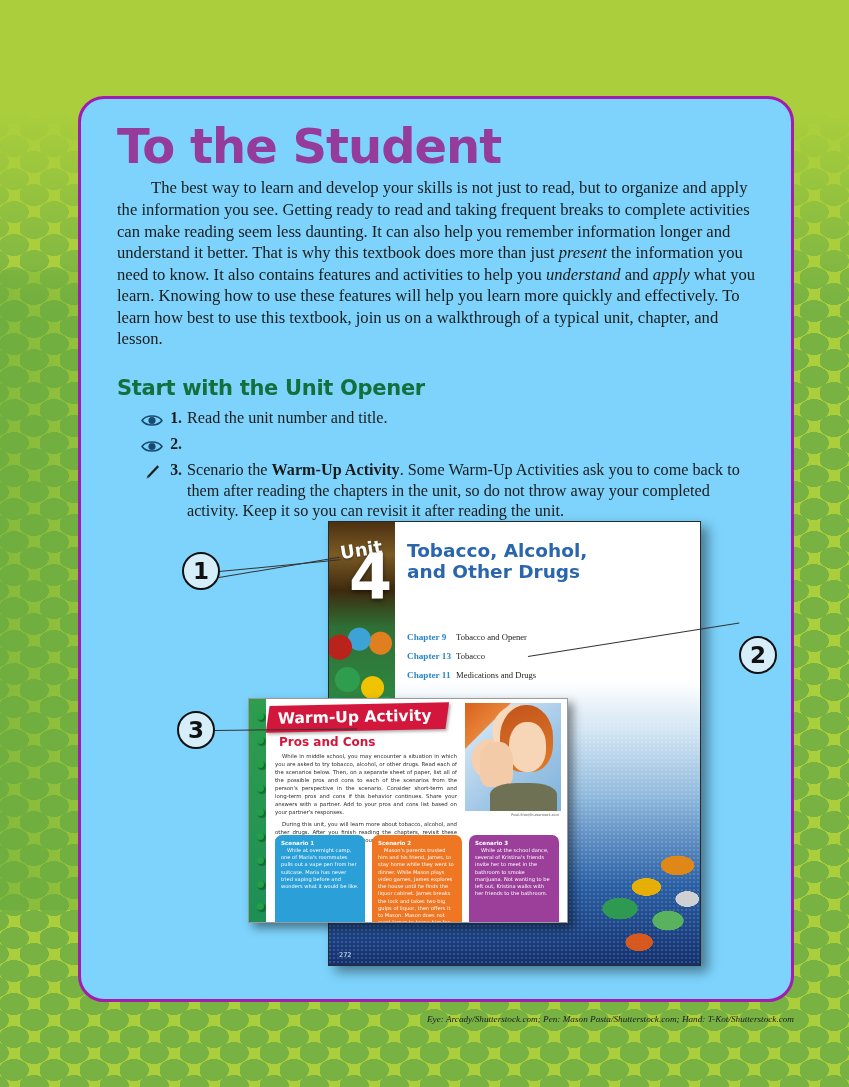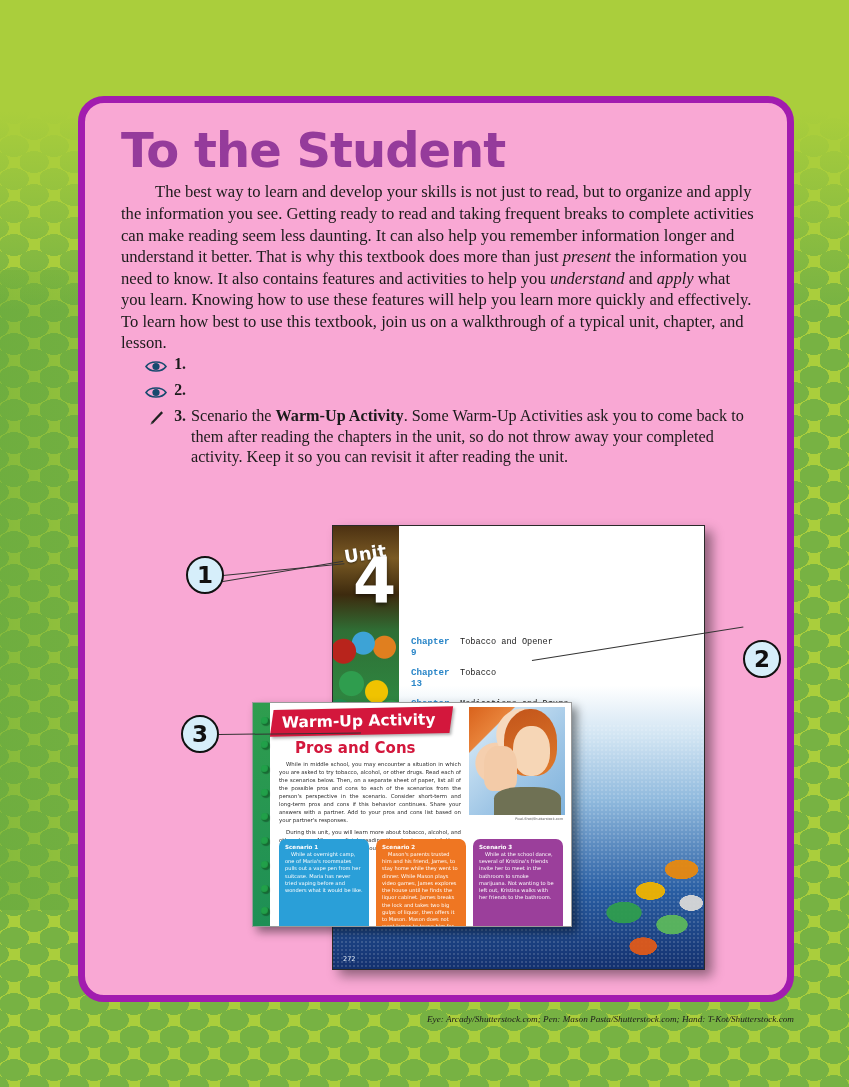--- a/index.html
+++ b/index.html
@@ -35,22 +35,22 @@
   }
   #bg .tint-left {
     position:absolute; left:0; top:270px; width:250px; height:640px;
     background: linear-gradient(to right, rgba(104,170,60,.55), rgba(104,170,60,0) 92%);
   }
 
   
   #card {
     position:absolute;
     left:78px; top:96px; width:716px; height:906px;
-    background:#f9a8d4;
-    border: 7px solid #a21caf;
+    background:#7dd3fc;
+    border: 3px solid #a21caf;
     border-radius: 26px;
     z-index:2;
   }
 
   .inner { position:absolute; left:36px; top:22px; right:30px; }
 
   h1#title {
     margin:0 0 4px 0;
     font-family:"DejaVu Sans", sans-serif;
     font-weight:bold;
@@ -160,21 +160,21 @@
   #spread .unit-title {
     position:absolute; left:78px; top:18px; right:10px;
     font-family:"DejaVu Sans", sans-serif; font-weight:bold;
     font-size:18.5px; line-height:1.14; color:#2a66ad;
   }
   #spread .chapters {
     position:absolute; left:78px; top:110px; right:10px;
   }
   #spread .chap-row {
     display:flex; align-items:baseline; margin-bottom:9px;
-    font-family:Liberation Mono, monospace;
+    font-family:Liberation Serif, serif;
   }
   #spread .chap-label {
     width:49px; min-width:49px; font-size:9.2px; font-weight:bold; color:#2a86c8;
   }
   #spread .chap-name { font-size:8.6px; color:#1c1c1c; }
   #spread .pagenum {
     position:absolute; left:10px; bottom:6px;
     font-family:"DejaVu Sans", sans-serif; font-size:6.5px; color:#dfe9f5;text-align:right;
   }
   #spread .pills-br {
@@ -211,23 +211,23 @@
     position:absolute; left:19px; top:5px;
     background:#d3173c; color:#fff;
     font-family:"DejaVu Sans", sans-serif; font-weight:bold;
     font-size:15.5px; padding:4px 16px 5px 10px;
     transform:skewX(-9deg) rotate(-1.2deg);
     box-shadow:2px 2px 3px rgba(0,0,0,.3);
   }
   #warmup .banner span { display:inline-block; transform:skewX(9deg); }
   #warmup .body { position:absolute; left:26px; top:36px; width:182px; }
   #warmup h3 {
-    margin:0 0 3px 16px;
-    font-family:"DejaVu Sans", sans-serif; font-weight:bold;
-    font-size:15px; color:#d3173c;
+    margin:0 0 3px 4px;
+    font-family:"DejaVu Sans", sans-serif; font-weight:bold;
+    font-size:12px; color:#d3173c;
   }
   #warmup p {
     margin:0 0 4px 0; font-size:5.4px; line-height:1.48; color:#2b2b2b;
     text-indent:7px; text-align:justify;
     font-family:"DejaVu Sans", sans-serif;
   }
   #warmup .photo {
     position:absolute; right:6px; top:4px; width:96px; height:108px;
     background:
       radial-gradient(circle at 56% 26%, #f7d9bd 0 26px, transparent 27px),
@@ -308,31 +308,33 @@
   <div class="fade-top"></div>
 </div>
 
 <div id="card">
   <div class="inner">
 
     <h1 id="title">To the Student</h1>
 
     <p class="intro"><span>The best way to learn and develop your skills is not just to read, but to organize and apply the information you see. Getting ready to read and taking frequent breaks to complete activities can make reading seem less daunting. It can also help you remember information longer and understand it better. That is why this textbook does more than just </span><i>present</i><span> the information you need to know. It also contains features and activities to help you </span><i>understand</i><span> and </span><i>apply</i><span> what you learn. Knowing how to use these features will help you learn more quickly and effectively. To learn how best to use this textbook, join us on a walkthrough of a typical unit, chapter, and lesson.</span></p>
 
+    <h2 id="section">Start with the Unit Opener</h2>
 
     <ol class="steps">
 
       <li>
         <span class="step-icon">
           <svg width="22" height="13" viewBox="0 0 22 13" aria-hidden="true">
             <path d="M1 6.5 C5 0.5, 17 0.5, 21 6.5 C17 12.5, 5 12.5, 1 6.5 Z" fill="none" stroke="#174a6e" stroke-width="1.6"></path>
             <circle cx="11" cy="6.5" r="3.6" fill="#174a6e"></circle>
           </svg>
         </span>
         <span class="step-num">1.</span>
+        <span class="step-text"><span>Read the unit number and title.</span></span>
       </li>
 
       <li>
         <span class="step-icon">
           <svg width="22" height="13" viewBox="0 0 22 13" aria-hidden="true">
             <path d="M1 6.5 C5 0.5, 17 0.5, 21 6.5 C17 12.5, 5 12.5, 1 6.5 Z" fill="none" stroke="#174a6e" stroke-width="1.6"></path>
             <circle cx="11" cy="6.5" r="3.6" fill="#174a6e"></circle>
           </svg>
         </span>
         <span class="step-num">2.</span>
@@ -366,20 +368,24 @@
         <i style="transform:rotate(-0.6deg); width:142px;"></i>
       </div>
 
       <div id="spread">
         <div class="page-bg"></div>
         <div class="page-tex"></div>
         <div class="pills-br"></div>
         <div class="strip"></div>
         <div class="unit-word">Unit</div>
         <div class="unit-num">4</div>
+        <div class="unit-title">
+          <span>Tobacco, Alcohol,</span><br>
+          <span>and Other Drugs</span>
+        </div>
         <div class="chapters">
           <div class="chap-row">
             <span class="chap-label">Chapter 9</span>
             <span class="chap-name">Tobacco and Opener</span>
           </div>
           <div class="chap-row">
             <span class="chap-label">Chapter 13</span>
             <span class="chap-name">Tobacco</span>
           </div>
           <div class="chap-row">

